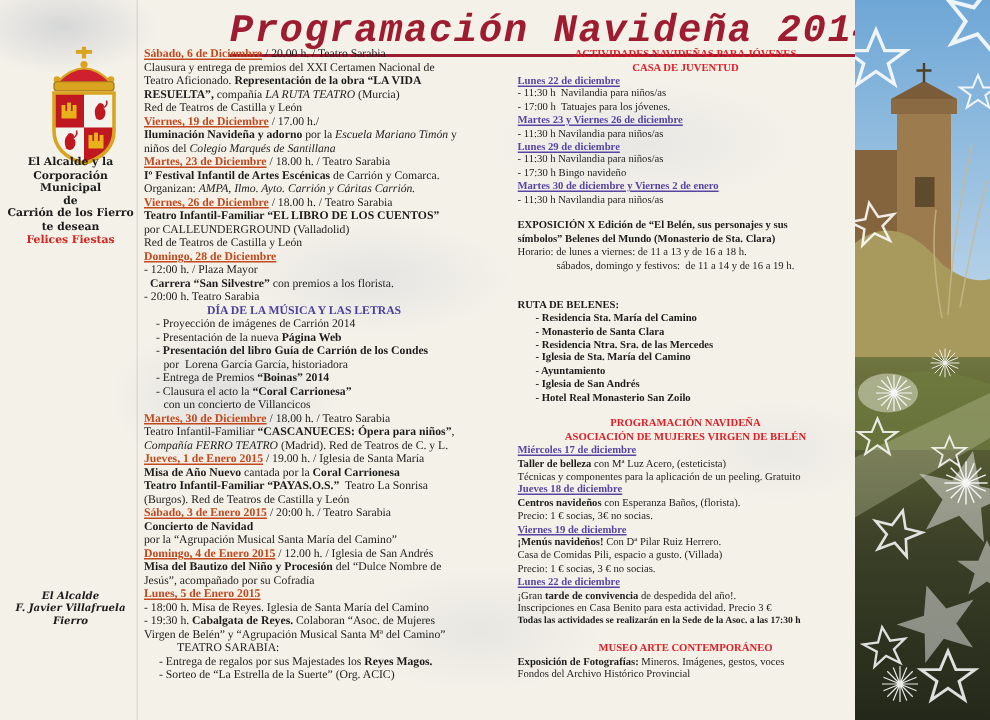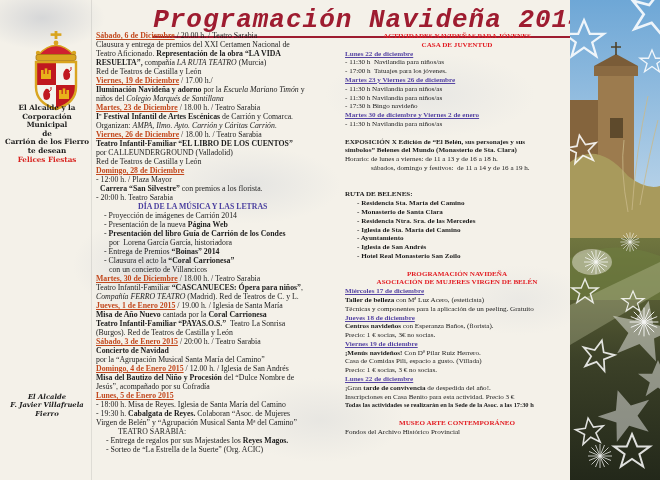--- a/index.html
+++ b/index.html
@@ -155,20 +155,21 @@
     </div>
 
   <div id="activities-col" class="col">
       <div class="ln ctr"><span class="rh">ACTIVIDADES NAVIDEÑAS PARA JÓVENES</span></div>
       <div class="ln ctr"><span class="rh">CASA DE JUVENTUD</span></div>
       <div class="ln"><span class="pd">Lunes 22 de diciembre</span></div>
       <div class="ln"><span>- 11:30 h  Navilandia para niños/as</span></div>
       <div class="ln"><span>- 17:00 h  Tatuajes para los jóvenes.</span></div>
       <div class="ln"><span class="pd">Martes 23 y Viernes 26 de diciembre</span></div>
       <div class="ln"><span>- 11:30 h Navilandia para niños/as</span></div>
+      <div class="ln"><span class="pd">Lunes 29 de diciembre</span></div>
       <div class="ln"><span>- 11:30 h Navilandia para niños/as</span></div>
       <div class="ln"><span>- 17:30 h Bingo navideño</span></div>
       <div class="ln"><span class="pd">Martes 30 de diciembre y Viernes 2 de enero</span></div>
       <div class="ln"><span>- 11:30 h Navilandia para niños/as</span></div>
       <div class="ln">&nbsp;</div>
       <div class="ln"><span class="b">EXPOSICIÓN X Edición de “El Belén, sus personajes y sus</span></div>
       <div class="ln"><span class="b">símbolos” Belenes del Mundo (Monasterio de Sta. Clara)</span></div>
       <div class="ln"><span>Horario: de lunes a viernes: de 11 a 13 y de 16 a 18 h.</span></div>
       <div class="ln" style="padding-left: 26px;"><span>sábados, domingo y festivos:  de 11 a 14 y de 16 a 19 h.</span></div>
       <div class="ln">&nbsp;</div>
@@ -193,20 +194,21 @@
       <div class="ln"><span class="pd">Viernes 19 de diciembre</span></div>
       <div class="ln"><span class="b">¡Menús navideños!</span><span> Con Dª Pilar Ruiz Herrero.</span></div>
       <div class="ln"><span>Casa de Comidas Pili, espacio a gusto. (Villada)</span></div>
       <div class="ln"><span>Precio: 1 € socias, 3 € no socias.</span></div>
       <div class="ln"><span class="pd">Lunes 22 de diciembre</span></div>
       <div class="ln"><span>¡Gran </span><span class="b">tarde de convivencia</span><span> de despedida del año!.</span></div>
       <div class="ln"><span>Inscripciones en Casa Benito para esta actividad. Precio 3 €</span></div>
       <div class="ln" style="font-size: 6.4px;"><span class="b">Todas las actividades se realizarán en la Sede de la Asoc. a las 17:30 h</span></div>
       <div class="ln">&nbsp;</div>
       <div class="ln ctr"><span class="rh">MUSEO ARTE CONTEMPORÁNEO</span></div>
+      <div class="ln"><span class="b">Exposición de Fotografías:</span><span> Mineros. Imágenes, gestos, voces</span></div>
       <div class="ln"><span>Fondos del Archivo Histórico Provincial</span></div>
     </div>
 
   <svg id="photo" width="90" height="480" viewBox="0 0 90 480">
     <defs>
       <linearGradient id="sky" x1="0" y1="0" x2="0" y2="1">
         <stop offset="0" stop-color="#6ea7d6"></stop>
           <stop offset="1" stop-color="#c6dbec"></stop>
       </linearGradient>
       <linearGradient id="dark" x1="0" y1="0" x2="0" y2="1">

